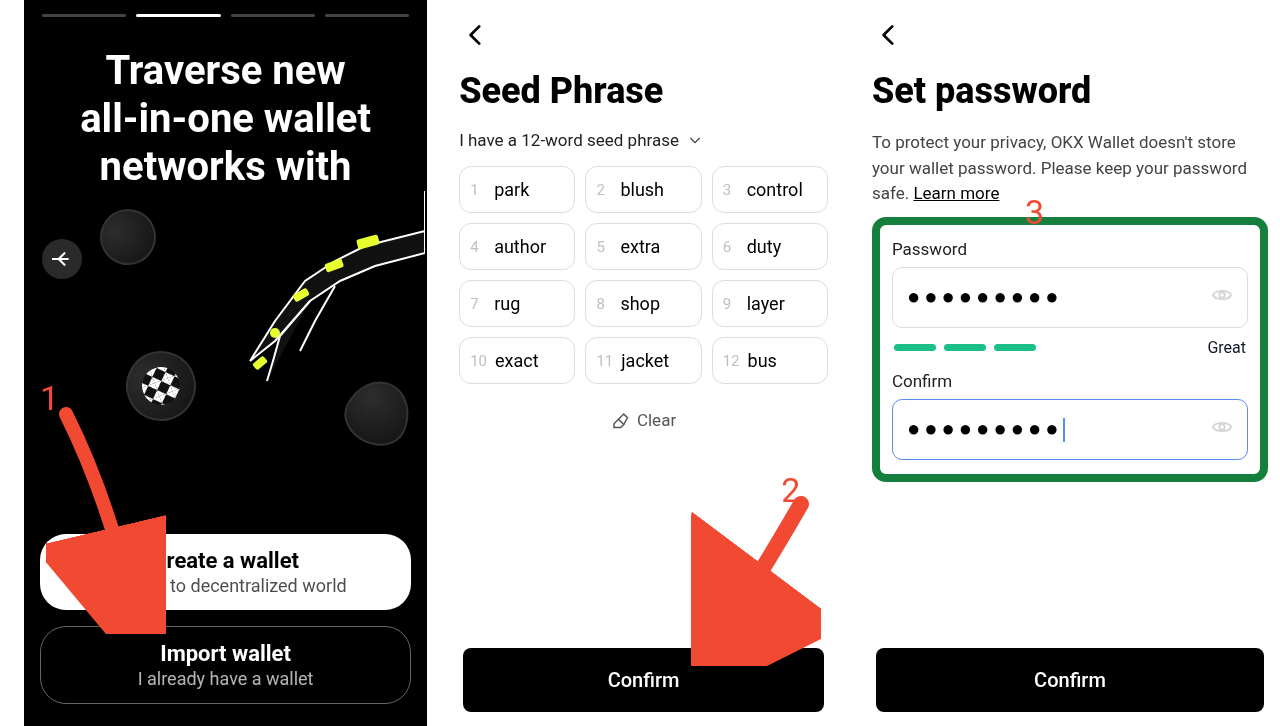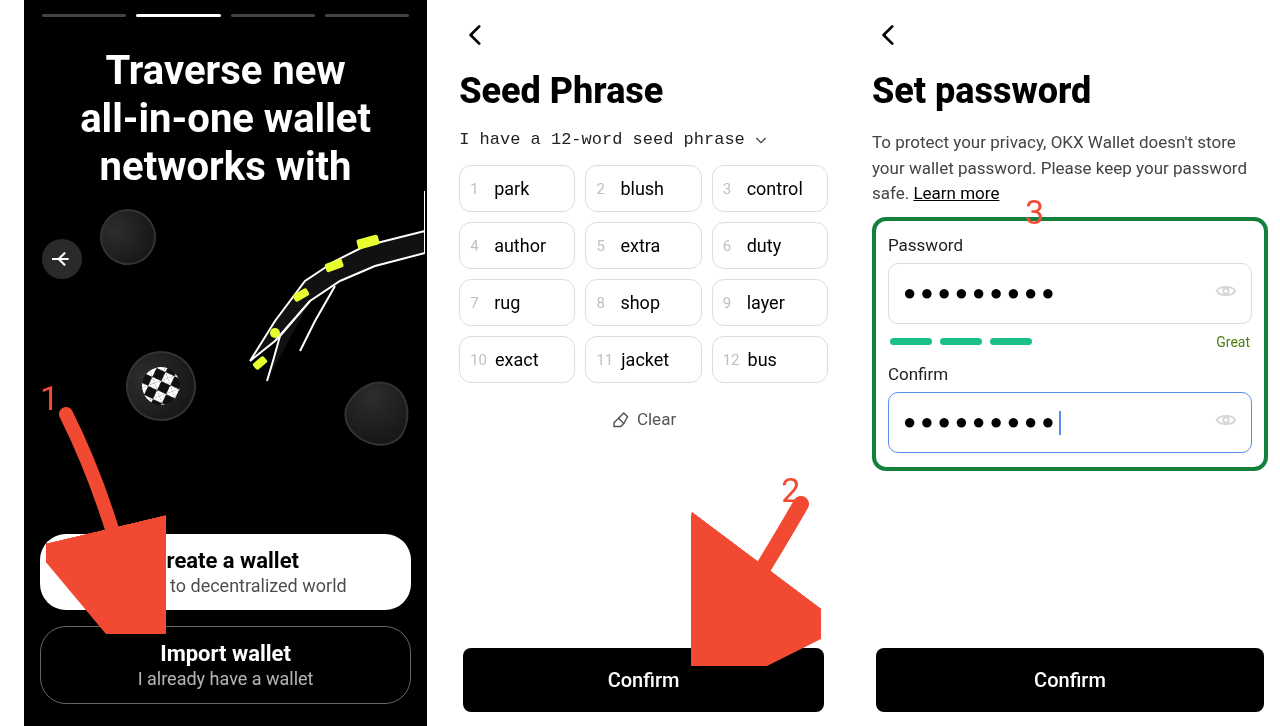--- a/index.html
+++ b/index.html
@@ -80,21 +80,21 @@
   
   .screen2 {
     width: 408px;
     background:#fff;
     padding: 18px 8px 14px 8px;
     display:flex; flex-direction:column;
   }
   .back-chevron { padding: 4px 4px 14px; }
   .back-chevron svg{ width:26px; height:26px; stroke:#000; stroke-width:2.5; fill:none;}
   .sec-title { font-size:36px; font-weight:800; padding: 4px 0 18px; }
-  .selector { font-size:17px; color:#222; display:flex; align-items:center; gap:8px; padding-bottom:16px;font-family:Liberation Mono, monospace; }
+  .selector { font-size:17px; color:#222; display:flex; align-items:center; gap:8px; padding-bottom:16px; }
   .selector svg{width:16px;height:16px;stroke:#444;fill:none;stroke-width:2;}
   .grid {
     display:grid; grid-template-columns: repeat(3,1fr);
     gap:10px;
   }
   .word {
     border:1px solid #ddd; border-radius:12px;
     padding:12px 10px; display:flex; align-items:center; gap:8px;
     font-size:18px;
   }
@@ -110,36 +110,36 @@
   
   .screen3 {
     width: 445px;
     background:#fff;
     padding: 18px 12px 14px 12px;
     display:flex; flex-direction:column;
   }
   .desc { font-size:17px; color:#444; line-height:1.5; padding-bottom:4px;}
   .desc u { color:#000; text-decoration:underline; }
   .highlight-box{
-    border:4px solid #15803d; border-radius:14px;
+    border:8px solid #15803d; border-radius:14px;
     padding:10px 12px 14px; margin-top:6px;
   }
   .field-label{font-size:17px; color:#222; padding:4px 0 8px;}
   .text-input{
     border:1px solid #ddd; border-radius:10px;
     padding:16px 14px; display:flex; align-items:center; justify-content:space-between;
     font-size:22px; letter-spacing:4px;
   }
   .text-input.focused{ border:1.5px solid #5b8def; }
   .text-input .eye{opacity:.35;}
   .text-input .eye svg{width:22px;height:22px;stroke:#888;fill:none;stroke-width:2;}
   .caret{ display:inline-block; width:2px; height:24px; background:#5b8def; vertical-align:middle;}
   .strength-row{ display:flex; align-items:center; gap:8px; padding:10px 2px 10px;}
   .seg{ width:42px; height:7px; border-radius:4px; background:#1bbf8a;}
-  .strength-label{ margin-left:auto; color:#4d7c0f; font-size:14px;}
+  .strength-label{ margin-left:auto; color:#0f172a; font-size:16px;}
   .tos{ text-align:center; color:#999; font-size:15px; padding-bottom:14px;}
   .tos b{color:#222; font-weight:600;}
   
   .annot-num{
     position:absolute; color:#f24933; font-size:34px; font-weight:400;
   }
   .arrow{ position:absolute; }
   .arrow svg{ display:block; }
 </style>
 </head>

